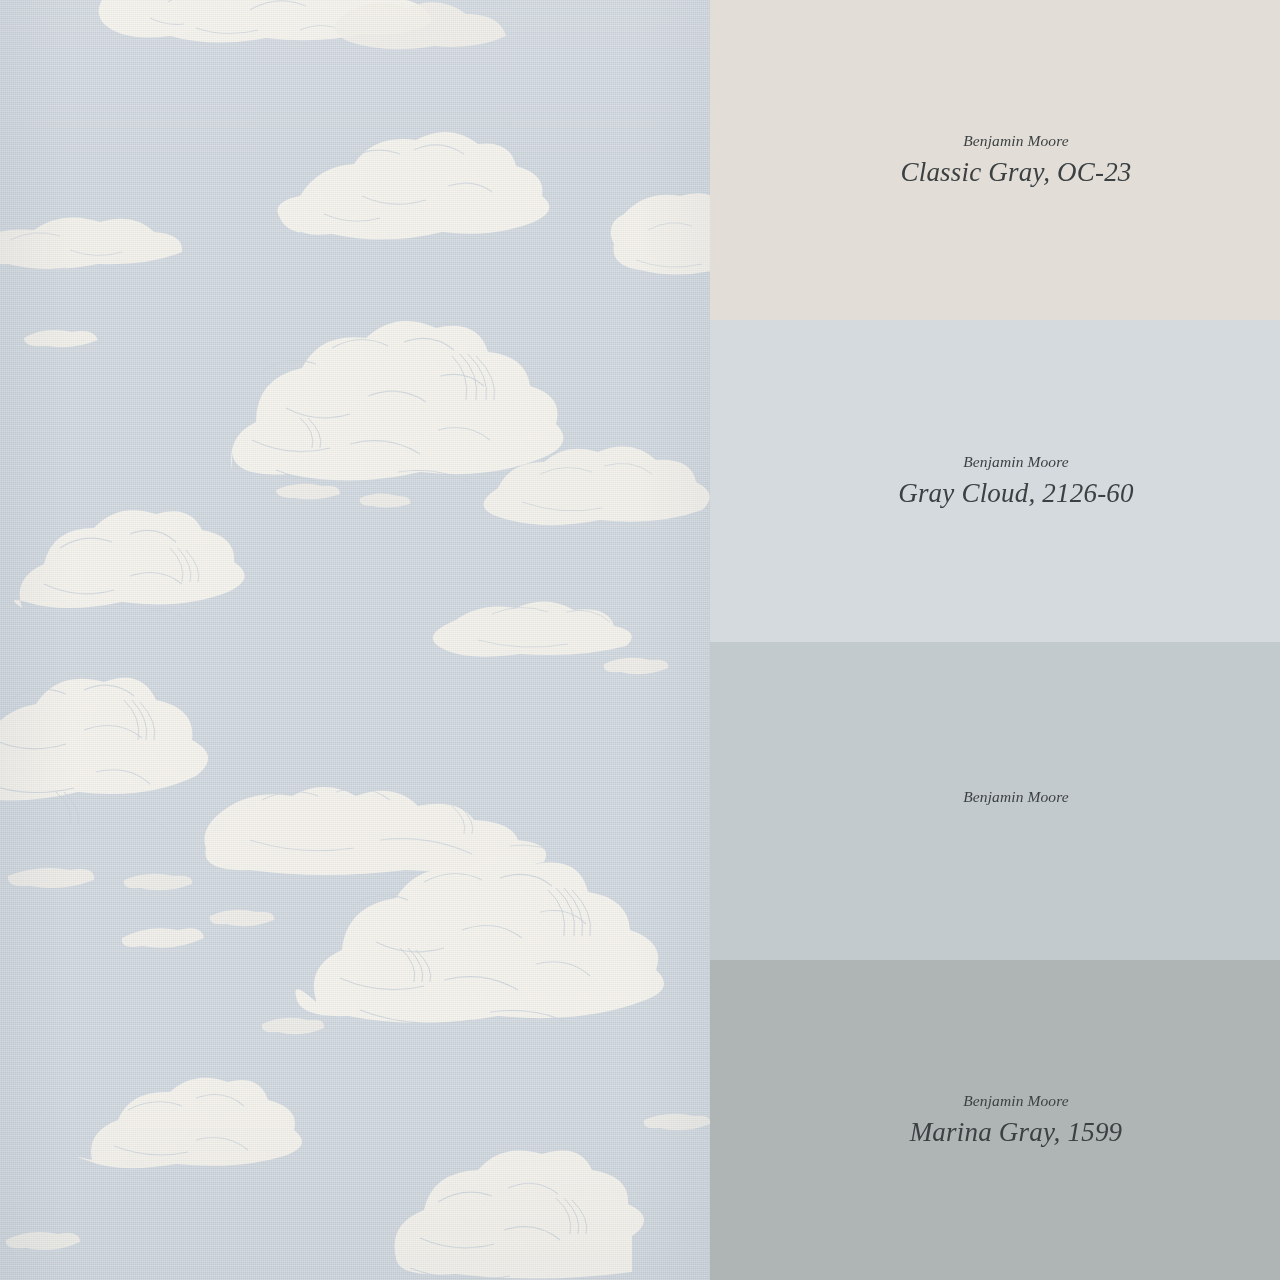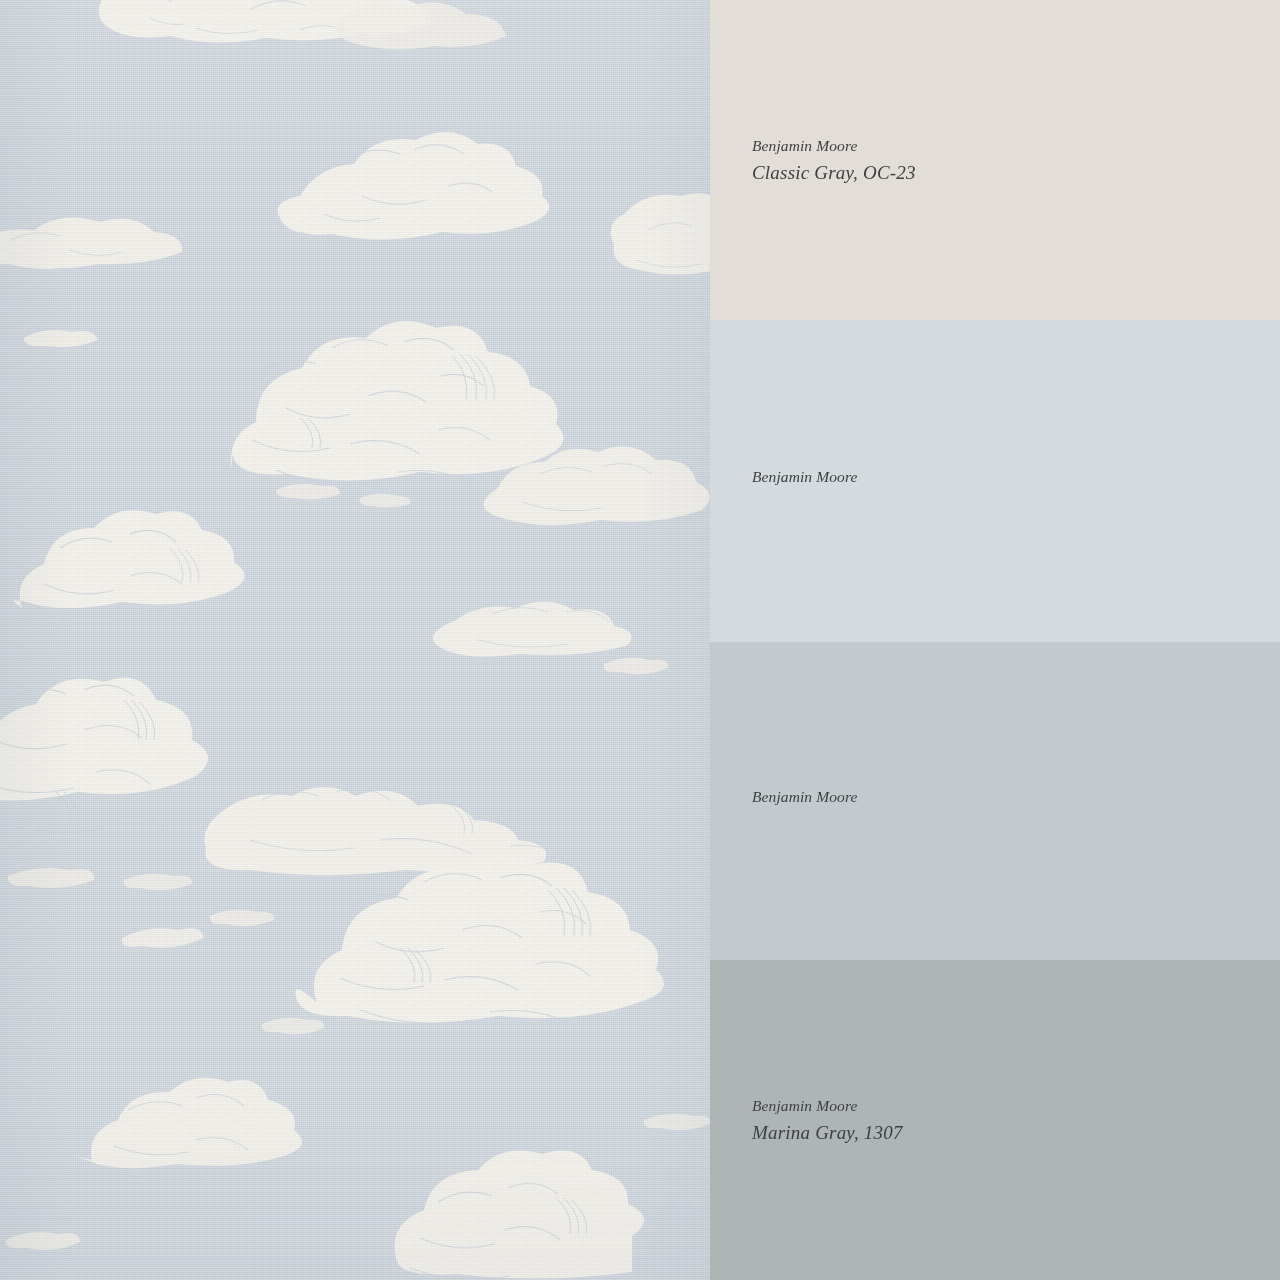--- a/index.html
+++ b/index.html
@@ -12,20 +12,21 @@
     width: 1280px;
     height: 1280px;
     overflow: hidden;
     font-family: "Liberation Serif", "DejaVu Serif", serif;
   }
   #board {
     position: relative;
     width: 1280px;
     height: 1280px;
     display: flex;
+    text-align: center;
   }
 
   
   #wallpaper-panel {
     position: relative;
     width: 710px;
     height: 1280px;
     flex: 0 0 710px;
     overflow: hidden;
     background: #ccd4db;
@@ -88,21 +89,21 @@
     font-style: italic;
     font-size: 15.5px;
     line-height: 1.1;
     letter-spacing: 0.1px;
     color: #3c4042;
     margin-bottom: 9px;
     white-space: nowrap;
   }
   .swatch-name {
     font-style: italic;
-    font-size: 19px;
+    font-size: 27px;
     line-height: 1.1;
     letter-spacing: 0.2px;
     color: #2f3335;
     white-space: nowrap;
   }
 </style>
 </head>
 <body>
 
 <div id="board">
@@ -385,25 +386,26 @@
 
   <div id="swatch-stack" style="flex-basis: 570px;">
 
     <div class="swatch" style="background: rgb(226, 222, 215); height: 320px; flex: 0 0 320px;">
       <div class="swatch-brand" style="color: rgb(60, 64, 66);">Benjamin Moore</div>
       <div class="swatch-name" style="color: rgb(60, 64, 66);">Classic Gray, OC-23</div>
     </div>
 
     <div class="swatch" style="background: rgb(212, 218, 221); height: 322px; flex: 0 0 322px;">
       <div class="swatch-brand" style="color: rgb(60, 64, 66);">Benjamin Moore</div>
+      <div class="swatch-name" style="color: rgb(60, 64, 66);">Gray Cloud, 2126-60</div>
     </div>
 
     <div class="swatch" style="background: rgb(195, 202, 205); height: 318px; flex: 0 0 318px;">
       <div class="swatch-brand" style="color: rgb(60, 64, 66);">Benjamin Moore</div>
     </div>
 
     <div class="swatch" style="background: rgb(175, 181, 180); height: 320px; flex: 0 0 320px;">
       <div class="swatch-brand" style="color: rgb(60, 64, 66);">Benjamin Moore</div>
-      <div class="swatch-name" style="color: rgb(60, 64, 66);">Marina Gray, 1307</div>
+      <div class="swatch-name" style="color: rgb(60, 64, 66);">Marina Gray, 1599</div>
     </div>
 
   </div>
 </div>
 
 </body></html>

